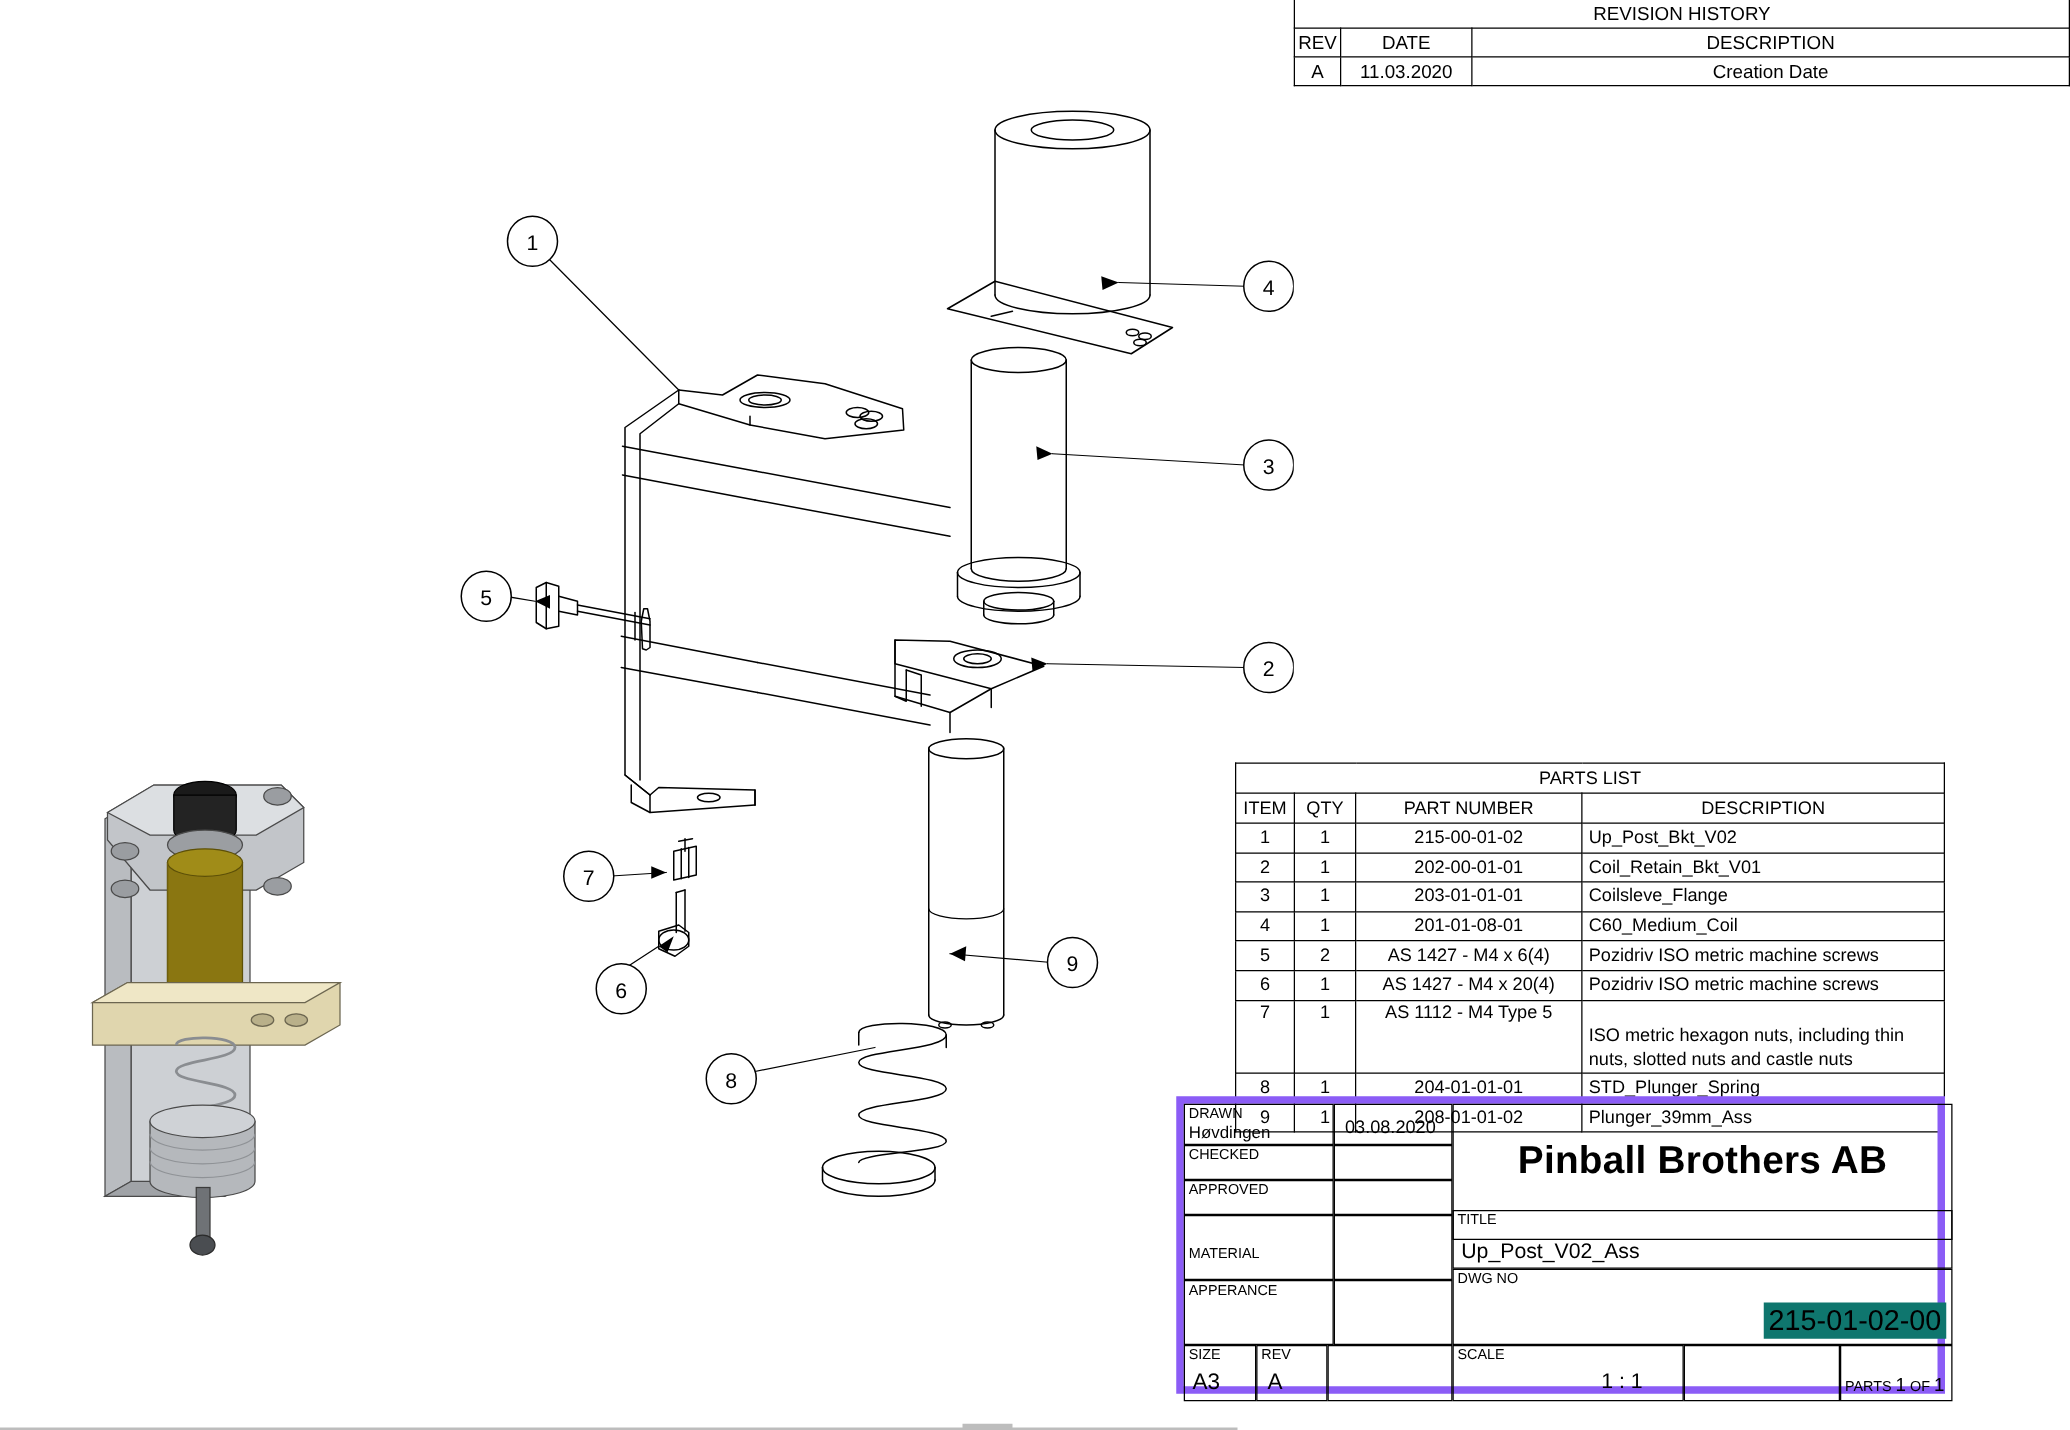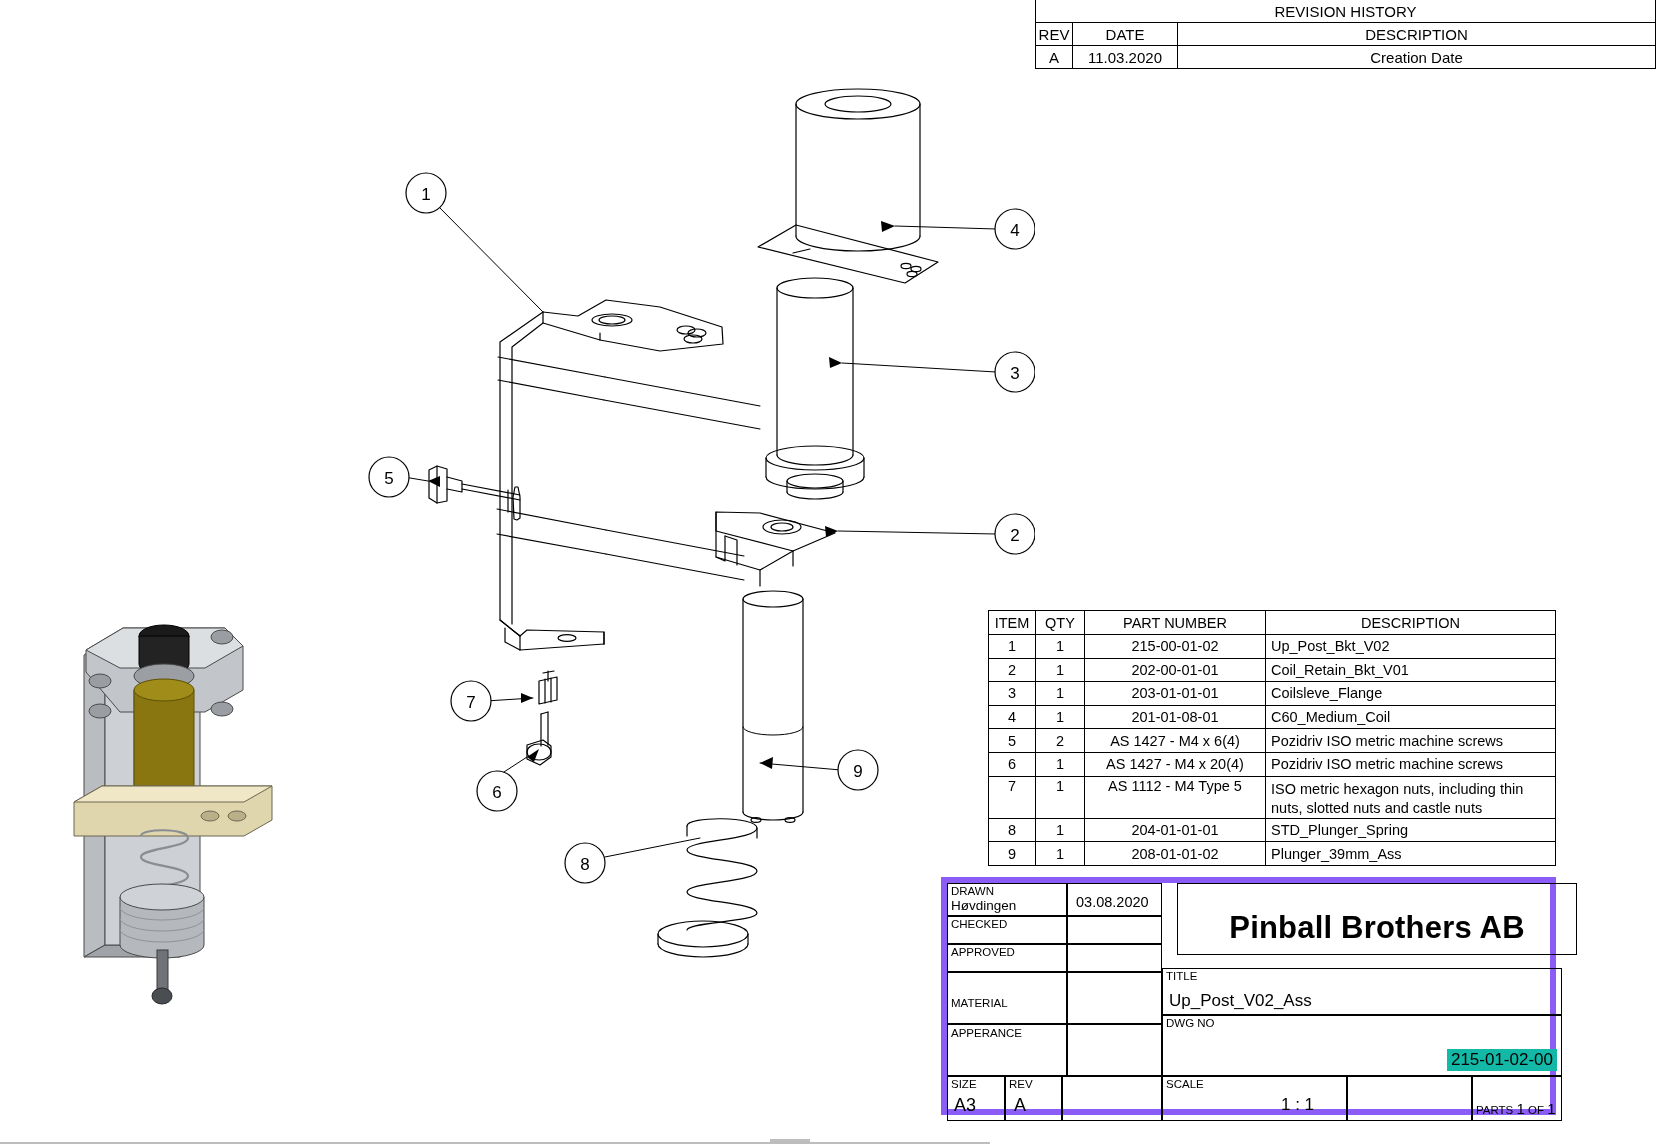--- a/index.html
+++ b/index.html
@@ -36,21 +36,21 @@
     font-size:14.5px;
   }
   #parts-list table{width:100%;}
   #parts-list .pl-title{text-align:center;height:23px;}
   #parts-list th{height:23px;text-align:center;}
   #parts-list td{height:22.6px;}
   .c-item{width:46px;text-align:center;}
   .c-qty{width:48px;text-align:center;}
   .c-pn{width:180px;text-align:center;}
   .c-desc{padding-left:5px;text-align:left;}
-  .two-line{height:45px;vertical-align:top;padding-top:3px;line-height:1.32;margin-top:44px;}
+  .two-line{height:45px;vertical-align:top;padding-top:19px;line-height:1.32;margin-top:44px;}
   .two-line-center{height:45px;vertical-align:top;padding-top:1px;text-align:center;}
 
   
   #title-block{
     position:absolute;left:941px;top:877px;width:615px;height:238px;
     font-size:13px;
   }
   #title-block .tb-grid{position:absolute;inset:0;border:6px solid #8b5cf6;}
   .cell{position:absolute;border:1px solid #000;box-sizing:border-box;}
   .lbl{position:absolute;left:3px;top:1px;font-size:11.5px;line-height:1.05;}
@@ -58,38 +58,38 @@
   #tb-drawn{left:0;top:0;width:120px;height:33px;}
   #tb-checked{left:0;top:33px;width:120px;height:28px;}
   #tb-approved{left:0;top:61px;width:120px;height:28px;}
   #tb-material{left:0;top:89px;width:120px;height:52px;}
   #tb-apperance{left:0;top:141px;width:120px;height:52px;}
   #tb-date{left:120px;top:0;width:95px;height:33px;}
   #tb-checked2{left:120px;top:33px;width:95px;height:28px;}
   #tb-approved2{left:120px;top:61px;width:95px;height:28px;}
   #tb-mat2{left:120px;top:89px;width:95px;height:52px;}
   #tb-app2{left:120px;top:141px;width:95px;height:52px;}
-  #tb-company{left:230px;top:0;width:400px;height:72px;}
+  #tb-company{left:215px;top:0;width:400px;height:109px;}
   #tb-title{left:215px;top:85px;width:400px;height:47px;}
   #tb-dwgno{left:215px;top:132px;width:400px;height:61px;}
   #tb-size{left:0;top:193px;width:58px;height:45px;}
   #tb-rev{left:58px;top:193px;width:57px;height:45px;}
   #tb-blank{left:115px;top:193px;width:100px;height:45px;}
   #tb-scale{left:215px;top:193px;width:185px;height:45px;}
   #tb-scaleval{left:400px;top:193px;width:125px;height:45px;}
   #tb-sheet{left:525px;top:193px;width:90px;height:45px;}
 
   .company-name{
     position:absolute;left:0;right:0;top:26px;text-align:center;
     font-size:31px;font-weight:bold;letter-spacing:.2px;
   }
   .title-val{position:absolute;left:6px;top:22px;font-size:17px;}
   .dwg-val{
-    position:absolute;right:4px;bottom:4px;font-size:17px;
-    background:#14b8a6;padding:1px 4px;margin-top:15px;
+    position:absolute;right:4px;bottom:4px;font-size:23px;
+    background:#0f766e;padding:1px 4px;margin-top:15px;
   }
   .size-val{position:absolute;left:6px;top:18px;font-size:18px;}
   .rev-val{position:absolute;left:8px;top:18px;font-size:18px;}
   .scale-val{position:absolute;left:60px;top:18px;font-size:17px;}
   .sheet-txt{position:absolute;left:3px;bottom:3px;font-size:11.5px;}
   .sheet-n{font-size:15px;}
   .drawn-name{position:absolute;left:3px;top:14px;font-size:13.5px;}
   .date-val{position:absolute;left:8px;top:10px;font-size:14.5px;}
 
   
@@ -342,20 +342,23 @@
         <td class="rh-date">11.03.2020</td>
         <td>Creation Date</td>
       </tr>
     </tbody>
       </table>
   </div>
 
   <div id="parts-list">
     <table>
       <tbody>
+          <tr>
+        <td class="pl-title" colspan="4">PARTS LIST</td>
+      </tr>
       <tr>
         <th class="c-item">ITEM</th>
         <th class="c-qty">QTY</th>
         <th class="c-pn">PART NUMBER</th>
         <th>DESCRIPTION</th>
       </tr>
       <tr>
         <td class="c-item">1</td>
         <td class="c-qty">1</td>
         <td class="c-pn">215-00-01-02</td>

